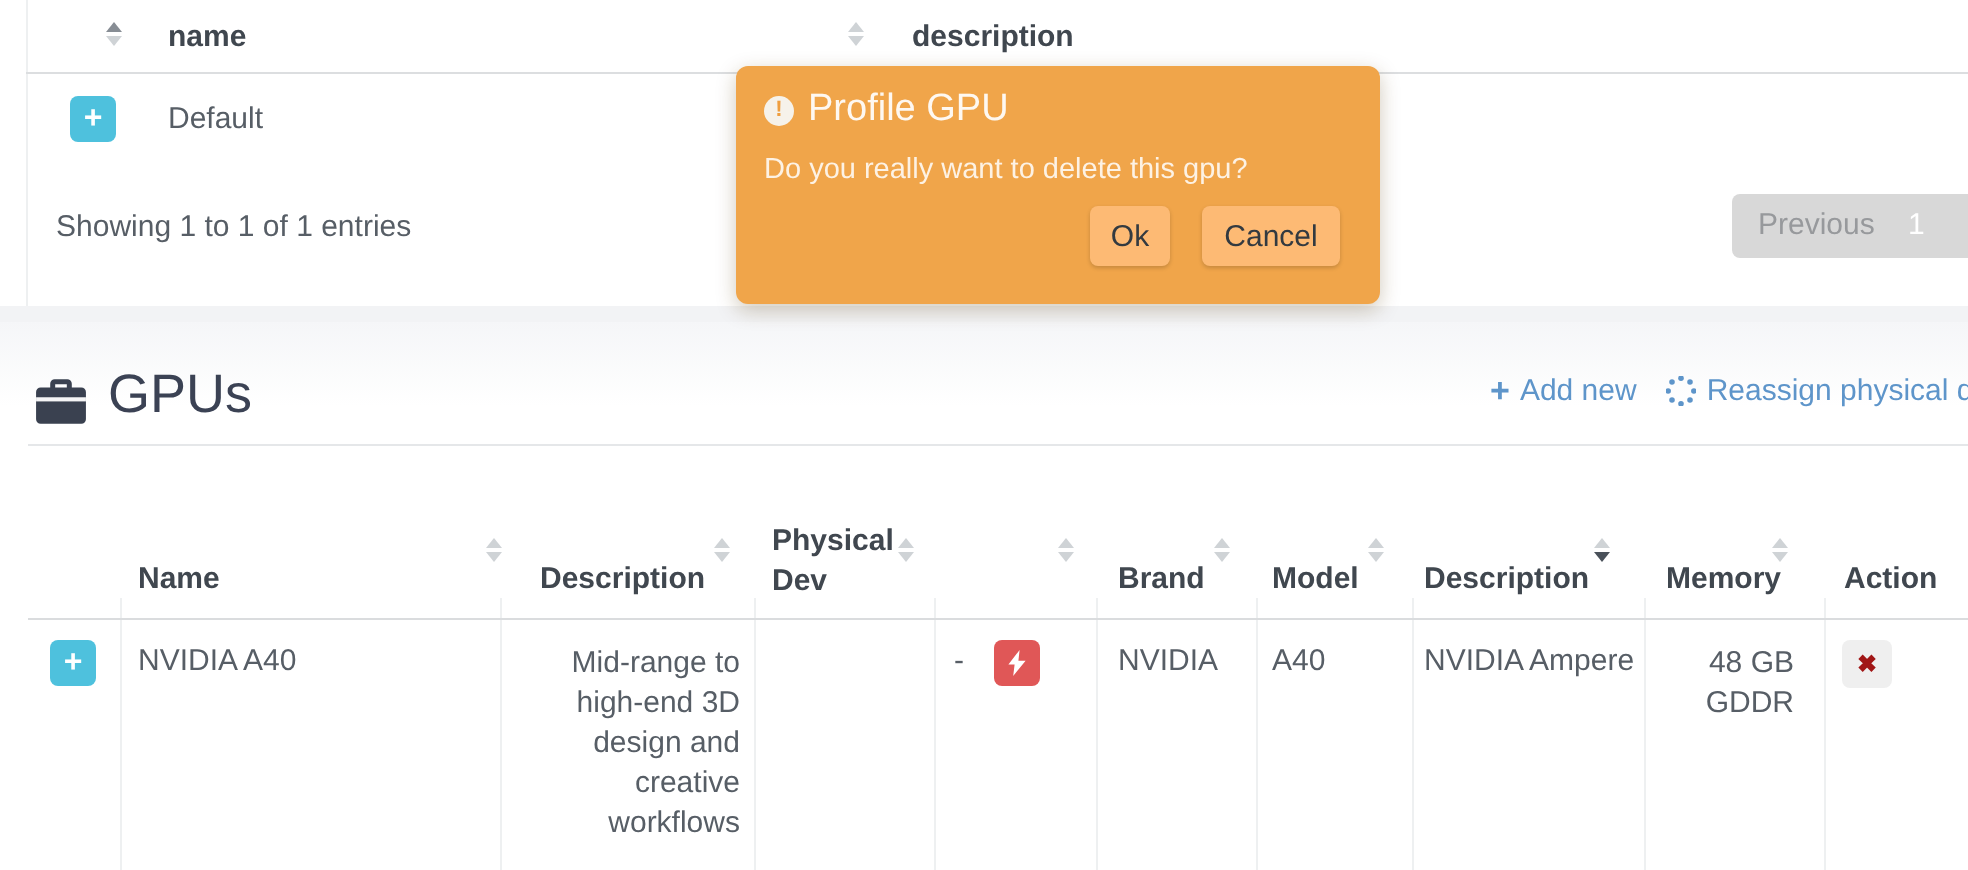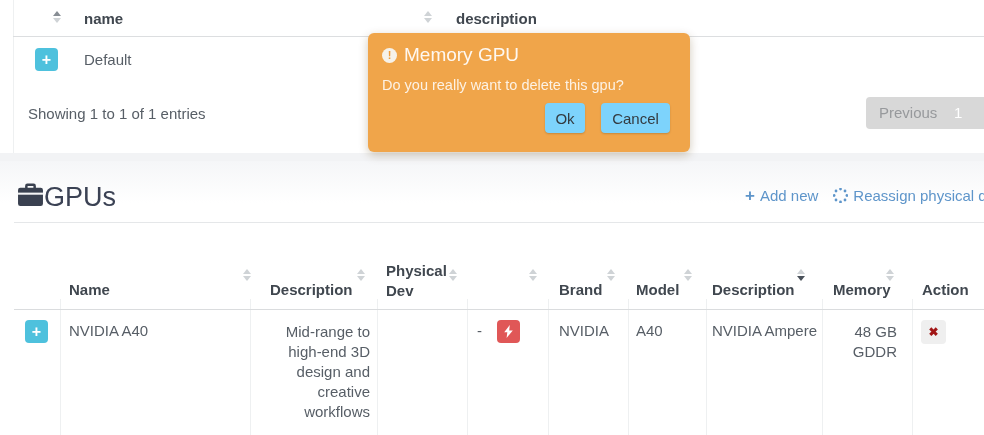--- a/index.html
+++ b/index.html
@@ -35,27 +35,27 @@
   .page-prev{position:absolute;left:13px;top:0;height:32px;line-height:32px;font-size:15px;color:#97999c;background:none;border:none;padding:0;cursor:default;}
   .page-num{position:absolute;left:88px;top:0;height:32px;line-height:32px;font-size:15px;color:#ffffff;background:none;border:none;padding:0;cursor:pointer;}
   
   .dialog{left:368px;top:33px;width:322px;height:119px;background:#f0a54a;border-radius:6px;
           box-shadow:0 3px 10px rgba(90,60,10,.28);z-index:10;}
   .dialog-title{position:absolute;left:14px;top:11px;display:flex;align-items:center;gap:7px;
                 font-size:19px;color:rgba(255,255,255,.92);}
   .info-circle{display:inline-flex;width:15px;height:15px;border-radius:50%;background:#f6f2ea;
                color:#ef9e3f;font-size:11px;font-weight:bold;align-items:center;justify-content:center;flex:0 0 auto;}
   .dialog-msg{position:absolute;left:14px;top:44px;font-size:14.5px;color:rgba(255,255,255,.85);}
-  .dlg-btn{position:absolute;top:70px;height:30px;background:#7dd3fc;border:none;border-radius:4px;
+  .dlg-btn{position:absolute;top:70px;height:30px;background:#fdba74;border:none;border-radius:4px;
            font-size:15px;color:#333a40;box-shadow:0 1px 2px rgba(0,0,0,.18);cursor:pointer;
            font-family:"Liberation Sans",sans-serif;}
   .dlg-ok{left:177px;width:40px;}
   .dlg-cancel{left:233px;width:69px;}
   
-  .gpus-title{position:absolute;left:17px;top:182px;display:flex;align-items:flex-start;
+  .gpus-title{position:absolute;left:17px;top:182px;display:flex;align-items:flex-end;gap:10px;
               font-size:27px;color:#3b4254;}
   .header-links{position:absolute;left:745px;top:187px;display:flex;gap:15px;white-space:nowrap;}
   .hlink{display:flex;align-items:center;gap:5px;color:#5e95ca;font-size:15px;cursor:pointer;}
   .plus-glyph{font-size:17px;font-weight:800;line-height:1;}
 </style>
 </head>
 <body>
 
 <div class="screen">
 
@@ -82,21 +82,21 @@
     <div class="abs summary" style="left:28px;top:105px;">Showing 1 to 1 of 1 entries</div>
     <div class="abs pagination">
       <button class="page-prev">Previous</button>
       <button class="page-num">1</button>
     </div>
   </div>
 
   <div class="abs dialog">
     <div class="dialog-title">
       <span class="info-circle">!</span>
-      <span>Memory GPU</span>
+      <span>Profile GPU</span>
     </div>
     <div class="dialog-msg">Do you really want to delete this gpu?</div>
     <button class="dlg-btn dlg-ok">Ok</button>
     <button class="dlg-btn dlg-cancel">Cancel</button>
   </div>
 
   <div class="abs card-bottom"></div>
 
   <div class="gpus-title">
     <svg width="27" height="25" viewBox="0 0 26 24">

